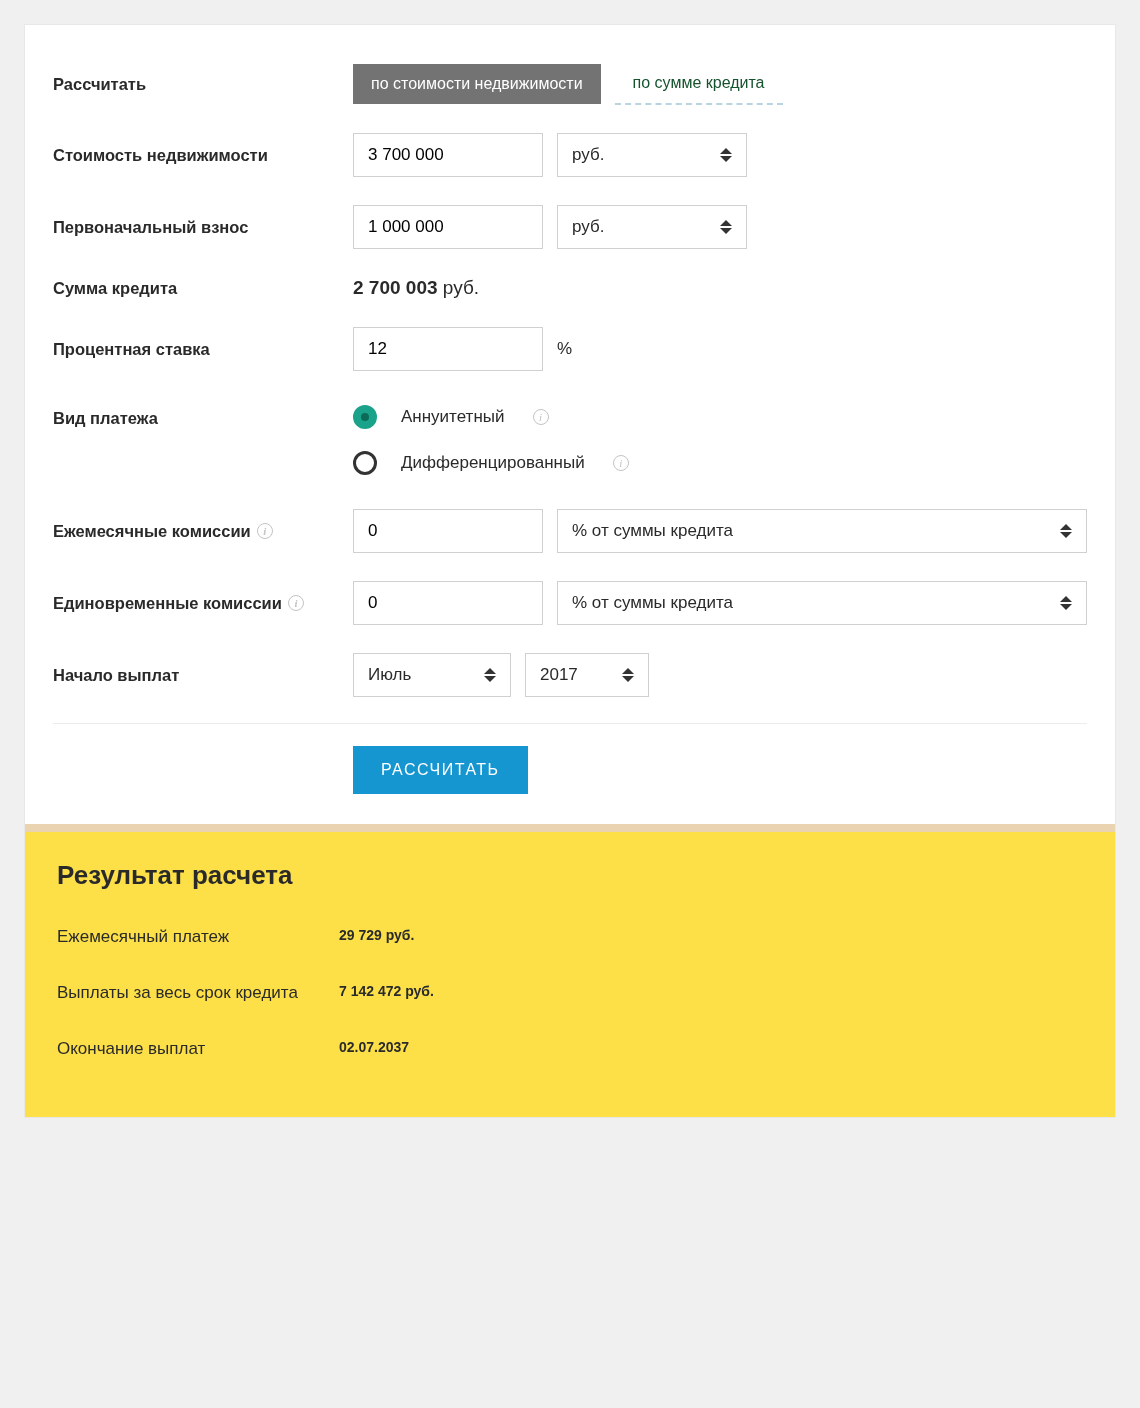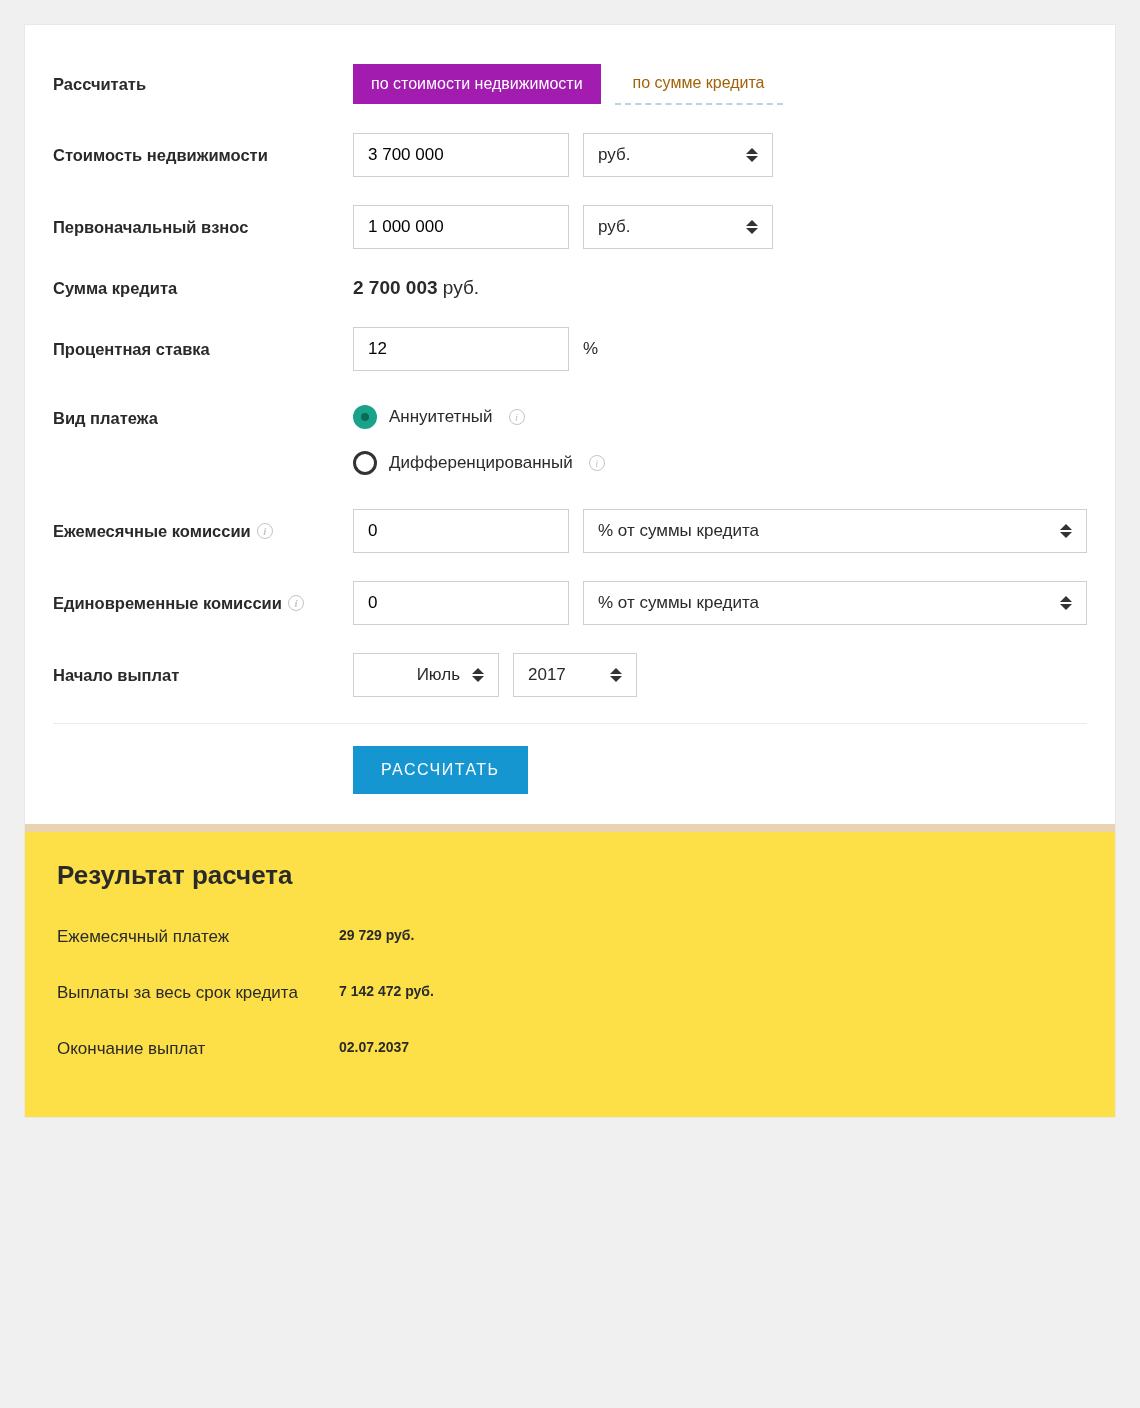--- a/index.html
+++ b/index.html
@@ -35,47 +35,47 @@
     gap: 14px;
   }
   .tab {
     display: inline-block;
     padding: 11px 18px;
     font-size: 16px;
     cursor: pointer;
     white-space: nowrap;
   }
   .tab.active {
-    background: #a21caf;
+    background: #737373;
     color: #fff;
   }
   .tab.inactive {
-    color: #a16207;
+    color: #14532d;
     border-bottom: 2px dashed #b8d4e0;
   }
   .input-box {
     border: 1px solid #d0d0d0;
     padding: 11px 14px;
     font-size: 17px;
     background: #fff;
   }
-  .input-box.num { width: 216px; }
+  .input-box.num { width: 190px; }
   .select-box {
     border: 1px solid #d0d0d0;
     padding: 11px 14px;
     font-size: 17px;
     background: #fff;
     display: flex;
     align-items: center;
     justify-content: space-between;
     gap: 12px;
   }
   .select-box.unit { width: 190px; }
   .select-box.wide { flex: 1; }
-  .select-box.month { width: 146px; justify-content: flex-end; }
+  .select-box.month { width: 158px; }
   .select-box.year  { width: 124px; }
   .sort-icon {
     display: inline-flex;
     flex-direction: column;
     gap: 2px;
     align-items: center;
   }
   .sort-icon .tri-up,
   .sort-icon .tri-down {
     width: 0; height: 0;
@@ -83,21 +83,21 @@
     border-right: 6px solid transparent;
   }
   .sort-icon .tri-up   { border-bottom: 6px solid #333; }
   .sort-icon .tri-down { border-top: 6px solid #333; }
   .suffix-text { font-size: 17px; }
   .computed { font-size: 19px; }
   .computed b { font-weight: 700; }
   .radio-row {
     display: flex;
     align-items: center;
-    gap: 12px;
+    gap: 24px;
     padding: 6px 0;
     cursor: pointer;
   }
   .radio-circle {
     width: 24px; height: 24px;
     border: 3px solid #333;
     border-radius: 50%;
     display: flex;
     align-items: center;
     justify-content: center;

